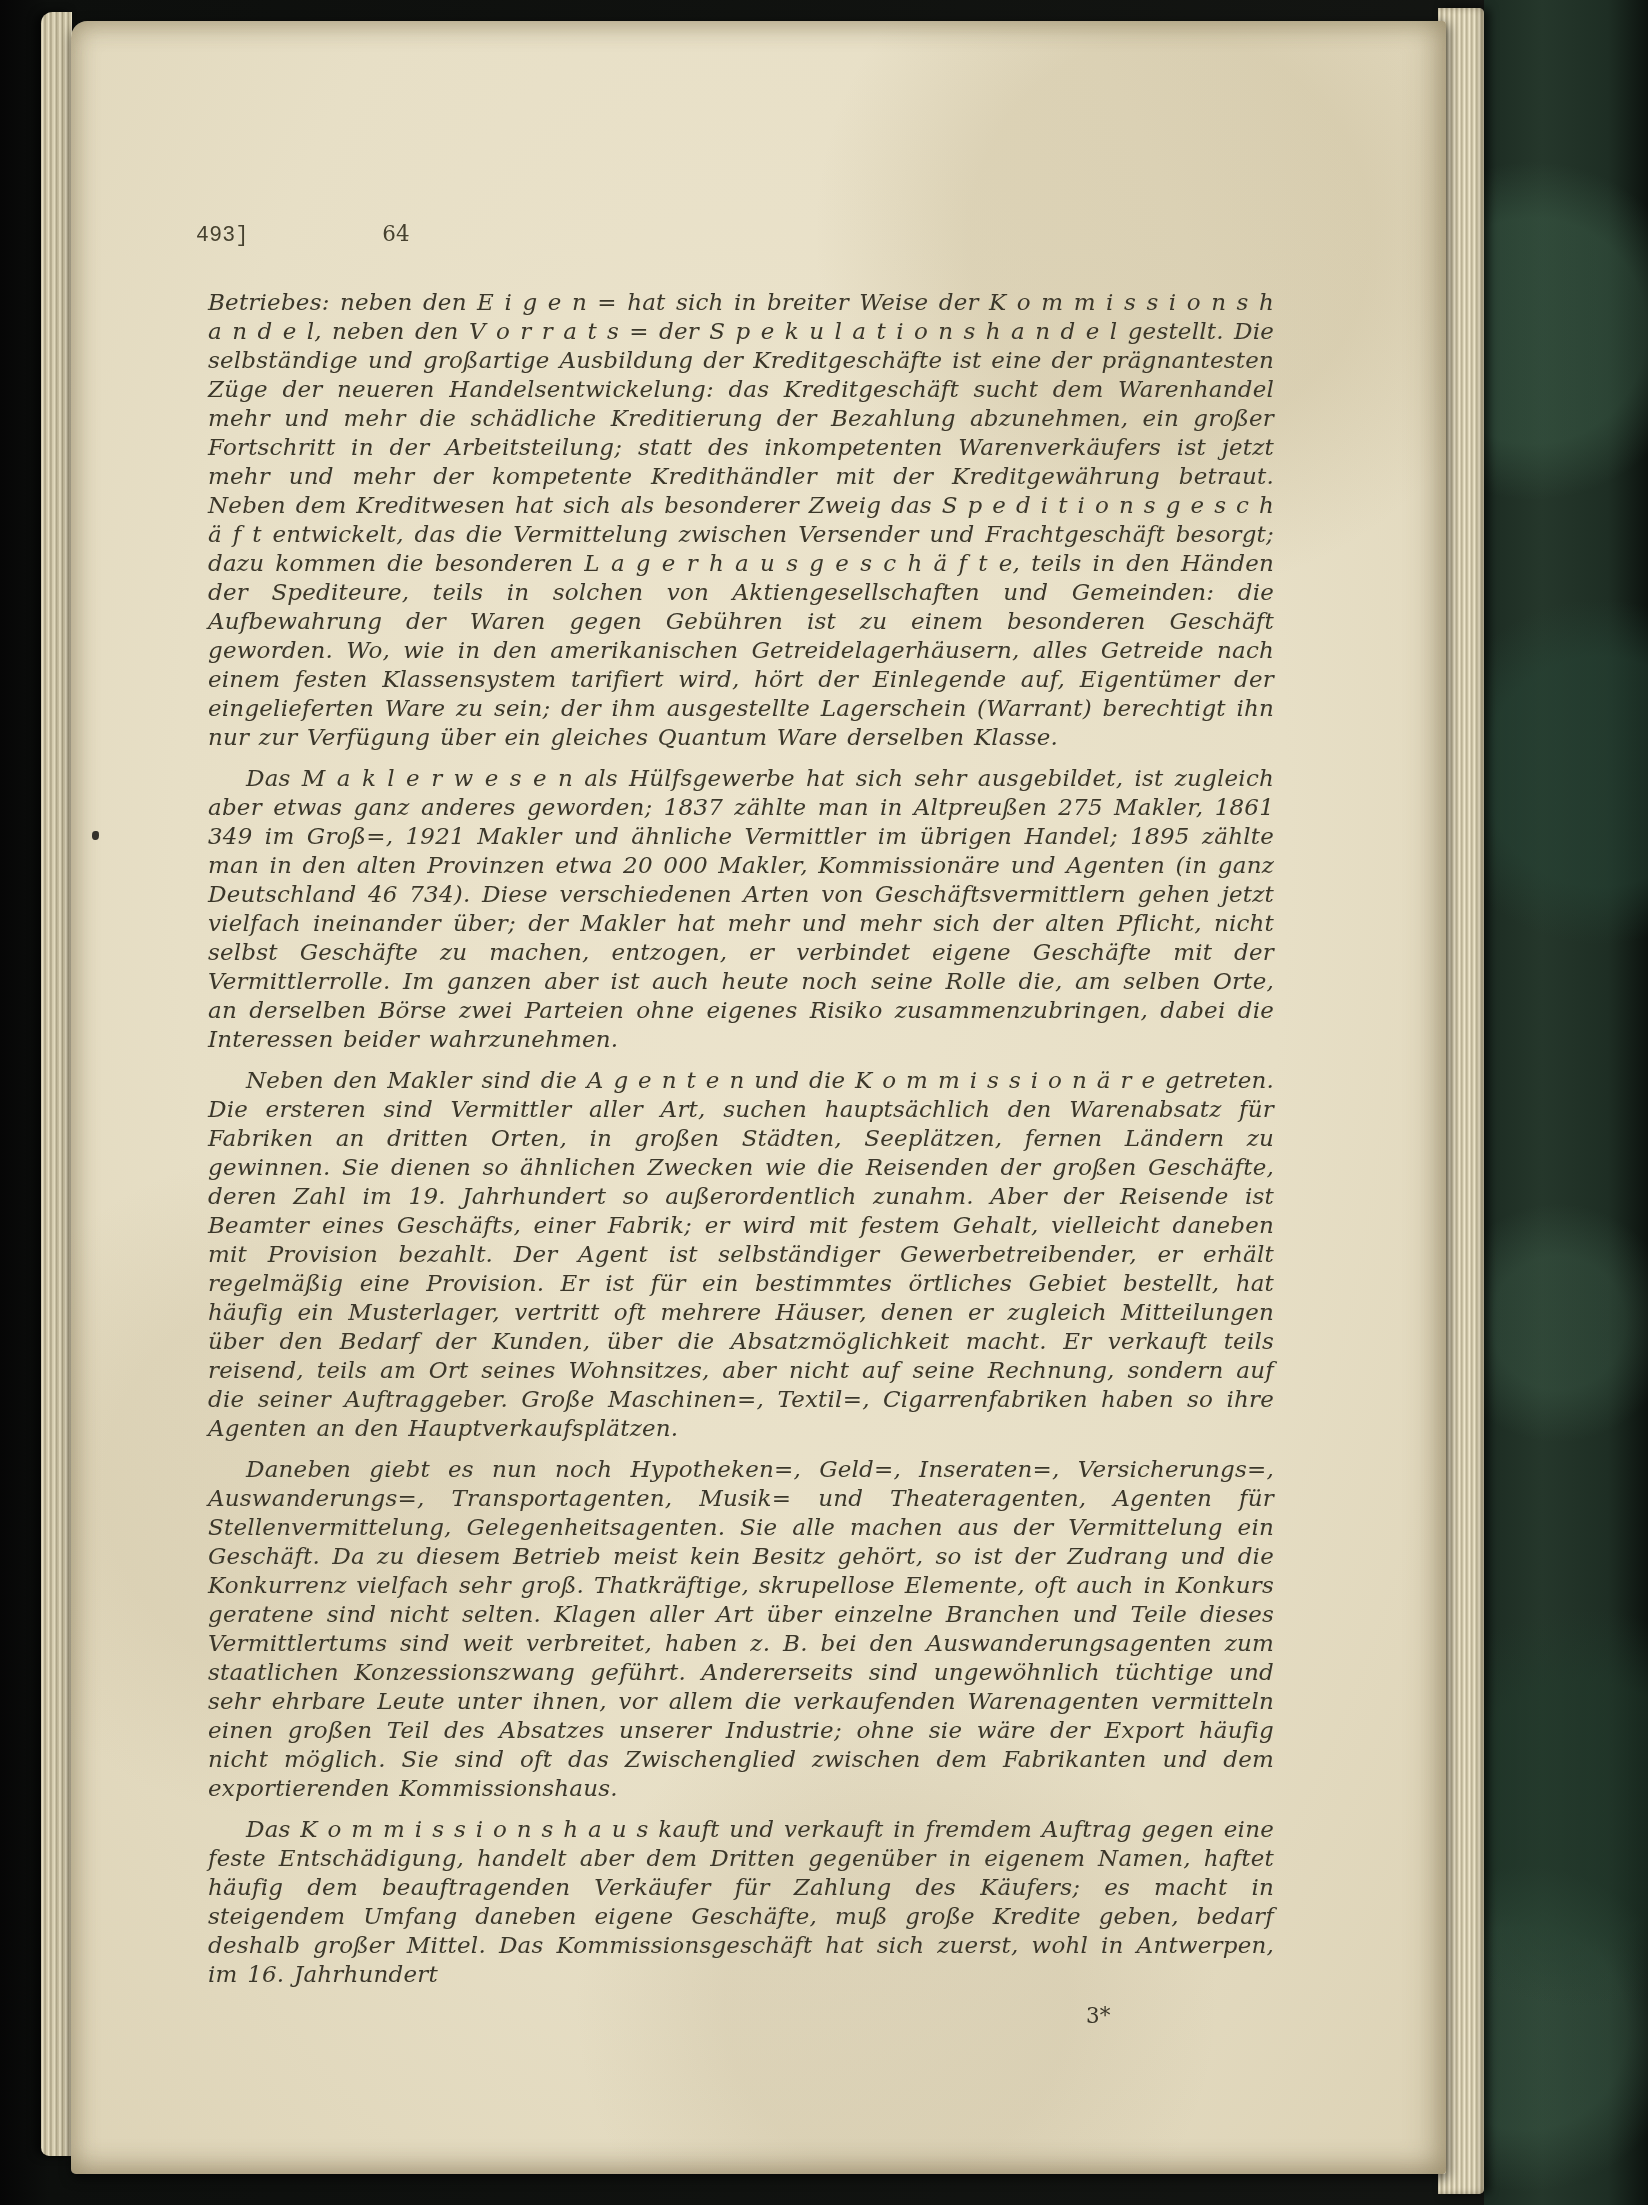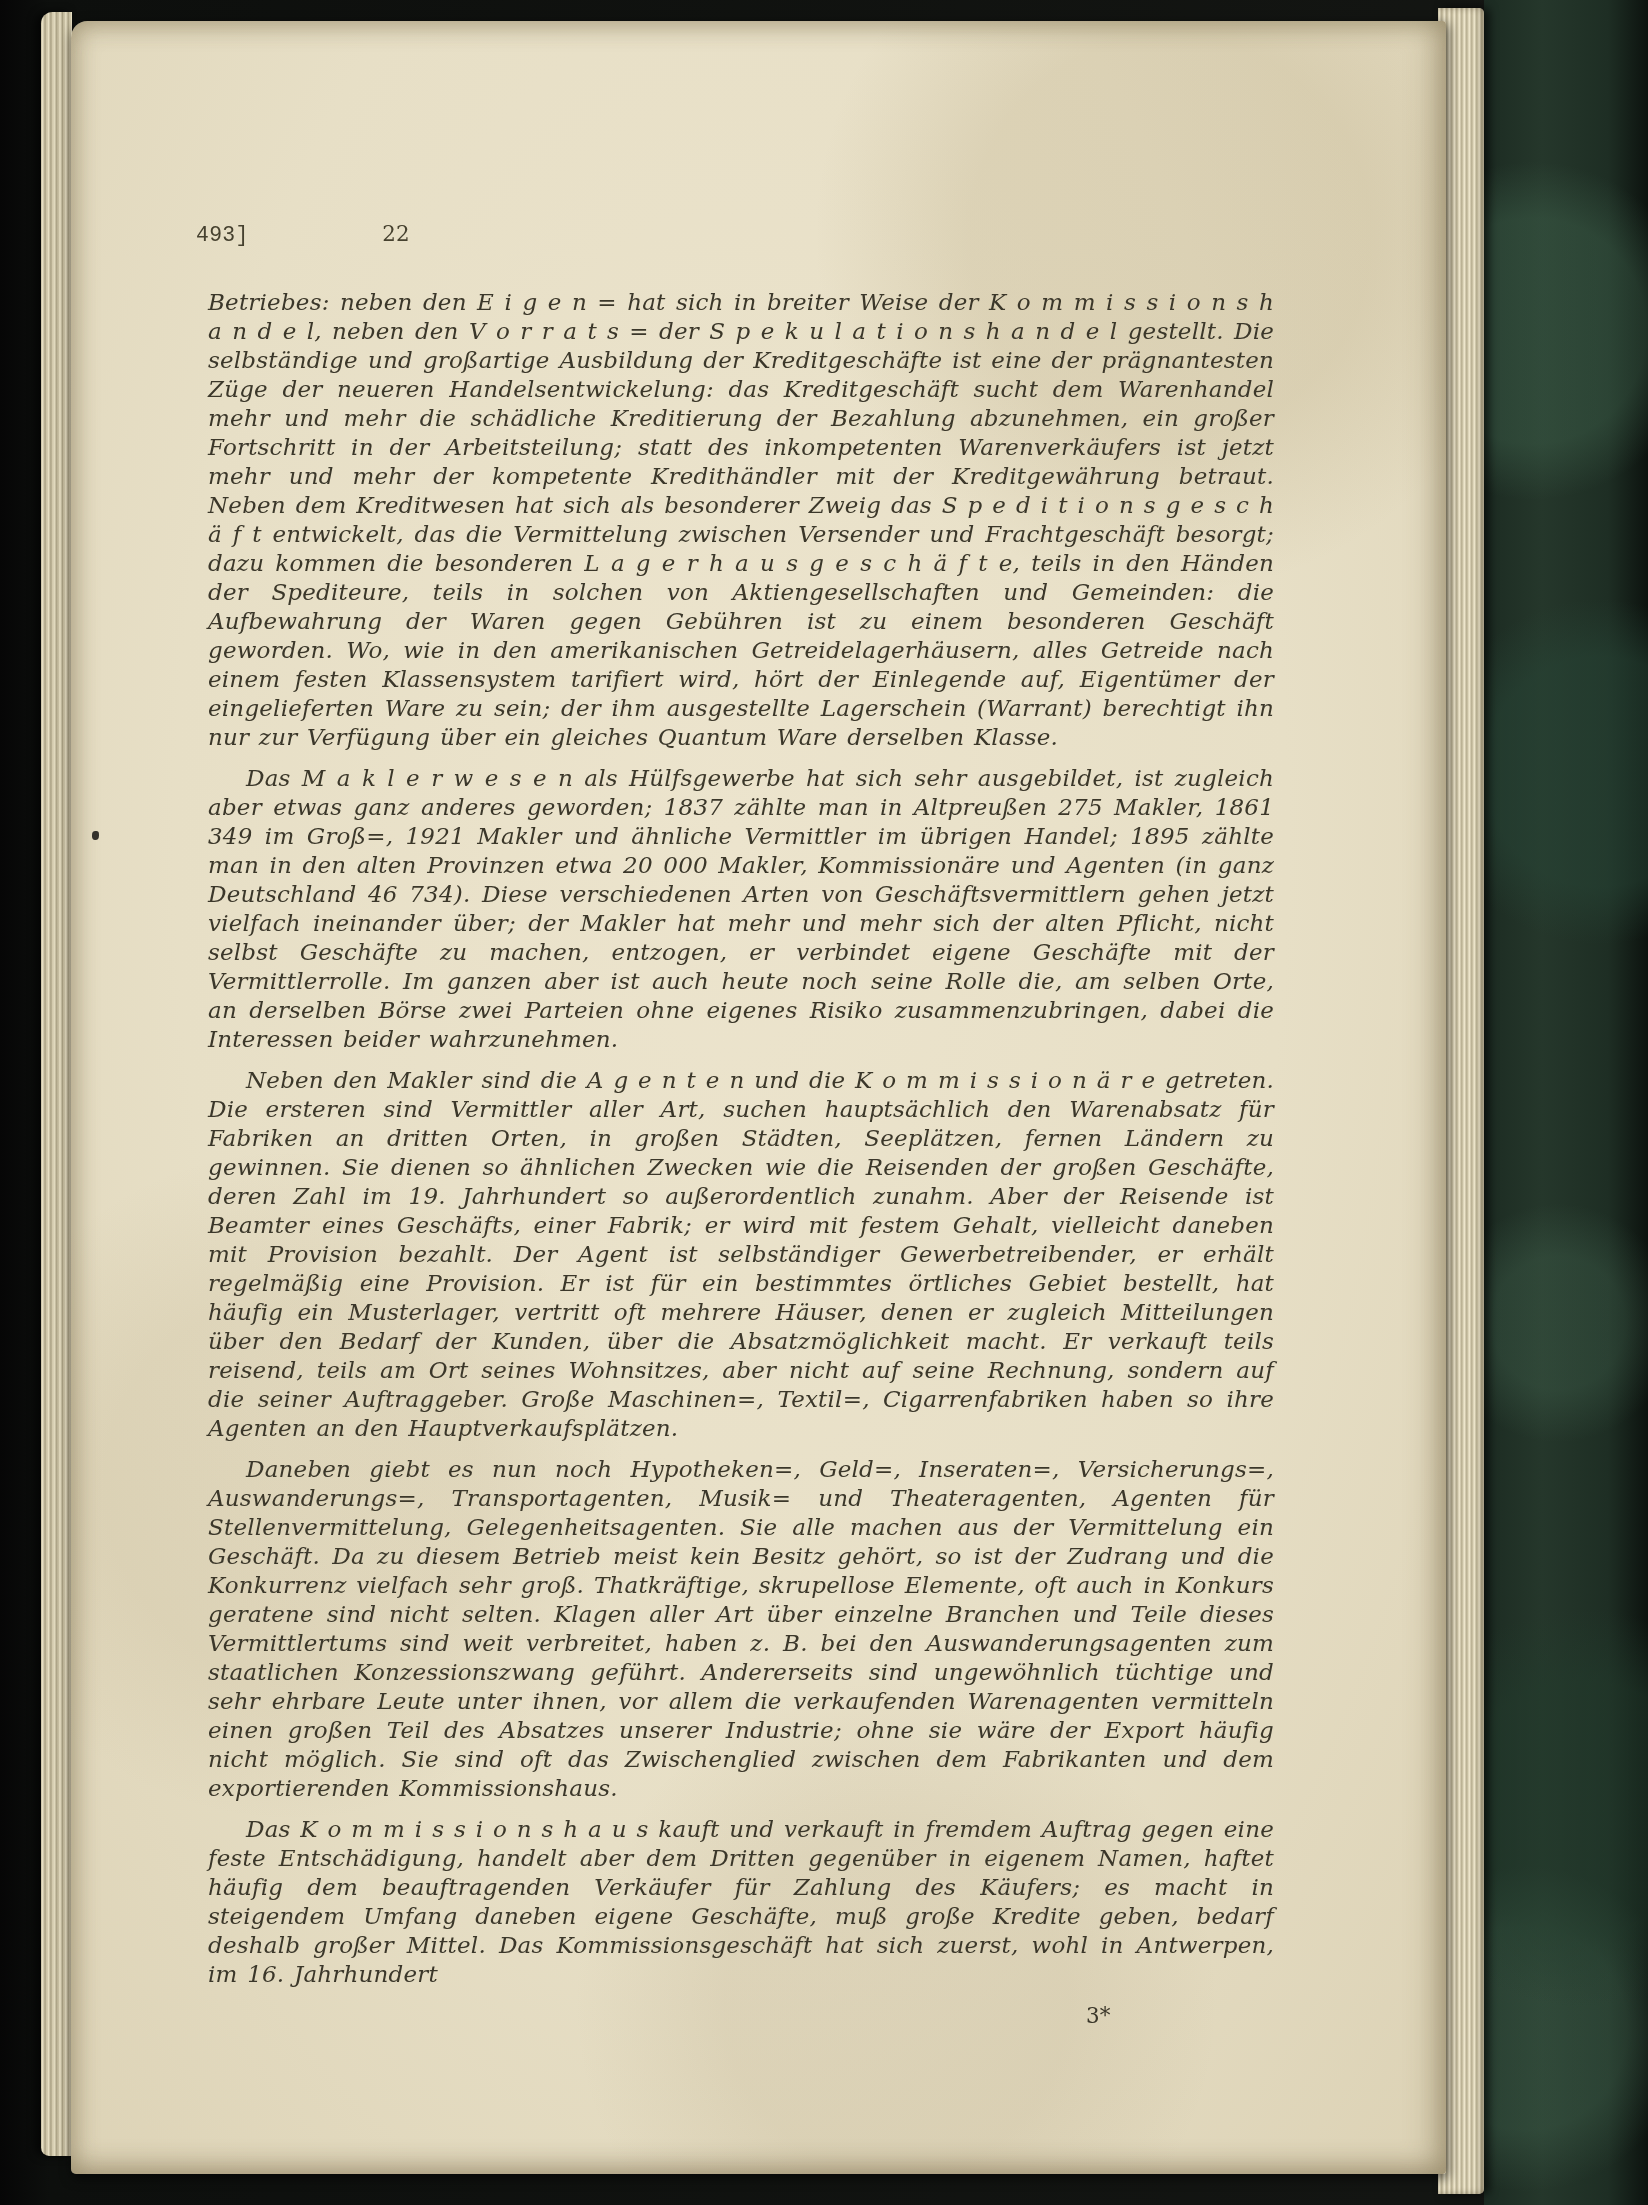--- a/index.html
+++ b/index.html
@@ -124,21 +124,21 @@
 
   <div class="cover-right"></div>
   <div class="edge-right"></div>
   <div class="edge-left"></div>
 
   <div class="page">
     <div class="content">
 
       <div class="header">
         <span class="h-left">493]</span>
-        <span class="h-right">22</span>
+        <span class="h-right">64</span>
       </div>
 
       <div class="textblock">
         <p class="para">Betriebes: neben den E i g e n = hat sich in breiter Weise der K o m m i s s i o n s h a n d e l, neben den V o r r a t s = der S p e k u l a t i o n s h a n d e l gestellt. Die selbständige und großartige Ausbildung der Kreditgeschäfte ist eine der prägnantesten Züge der neueren Handelsentwickelung: das Kreditgeschäft sucht dem Warenhandel mehr und mehr die schädliche Kreditierung der Bezahlung abzunehmen, ein großer Fortschritt in der Arbeitsteilung; statt des inkompetenten Warenverkäufers ist jetzt mehr und mehr der kompetente Kredithändler mit der Kreditgewährung betraut. Neben dem Kreditwesen hat sich als besonderer Zweig das S p e d i t i o n s g e s c h ä f t entwickelt, das die Vermittelung zwischen Versender und Frachtgeschäft besorgt; dazu kommen die besonderen L a g e r h a u s g e s c h ä f t e, teils in den Händen der Spediteure, teils in solchen von Aktiengesellschaften und Gemeinden: die Aufbewahrung der Waren gegen Gebühren ist zu einem besonderen Geschäft geworden. Wo, wie in den amerikanischen Getreidelagerhäusern, alles Getreide nach einem festen Klassensystem tarifiert wird, hört der Einlegende auf, Eigentümer der eingelieferten Ware zu sein; der ihm ausgestellte Lagerschein (Warrant) berechtigt ihn nur zur Verfügung über ein gleiches Quantum Ware derselben Klasse.</p>
         <p class="para indent">Das M a k l e r w e s e n als Hülfsgewerbe hat sich sehr ausgebildet, ist zugleich aber etwas ganz anderes geworden; 1837 zählte man in Altpreußen 275 Makler, 1861 349 im Groß=, 1921 Makler und ähnliche Vermittler im übrigen Handel; 1895 zählte man in den alten Provinzen etwa 20 000 Makler, Kommissionäre und Agenten (in ganz Deutschland 46 734). Diese verschiedenen Arten von Geschäftsvermittlern gehen jetzt vielfach ineinander über; der Makler hat mehr und mehr sich der alten Pflicht, nicht selbst Geschäfte zu machen, entzogen, er verbindet eigene Geschäfte mit der Vermittlerrolle. Im ganzen aber ist auch heute noch seine Rolle die, am selben Orte, an derselben Börse zwei Parteien ohne eigenes Risiko zusammenzubringen, dabei die Interessen beider wahrzunehmen.</p>
         <p class="para indent">Neben den Makler sind die A g e n t e n und die K o m m i s s i o n ä r e getreten. Die ersteren sind Vermittler aller Art, suchen hauptsächlich den Warenabsatz für Fabriken an dritten Orten, in großen Städten, Seeplätzen, fernen Ländern zu gewinnen. Sie dienen so ähnlichen Zwecken wie die Reisenden der großen Geschäfte, deren Zahl im 19. Jahrhundert so außerordentlich zunahm. Aber der Reisende ist Beamter eines Geschäfts, einer Fabrik; er wird mit festem Gehalt, vielleicht daneben mit Provision bezahlt. Der Agent ist selbständiger Gewerbetreibender, er erhält regelmäßig eine Provision. Er ist für ein bestimmtes örtliches Gebiet bestellt, hat häufig ein Musterlager, vertritt oft mehrere Häuser, denen er zugleich Mitteilungen über den Bedarf der Kunden, über die Absatzmöglichkeit macht. Er verkauft teils reisend, teils am Ort seines Wohnsitzes, aber nicht auf seine Rechnung, sondern auf die seiner Auftraggeber. Große Maschinen=, Textil=, Cigarrenfabriken haben so ihre Agenten an den Hauptverkaufsplätzen.</p>
         <p class="para indent">Daneben giebt es nun noch Hypotheken=, Geld=, Inseraten=, Versicherungs=, Auswanderungs=, Transportagenten, Musik= und Theateragenten, Agenten für Stellenvermittelung, Gelegenheitsagenten. Sie alle machen aus der Vermittelung ein Geschäft. Da zu diesem Betrieb meist kein Besitz gehört, so ist der Zudrang und die Konkurrenz vielfach sehr groß. Thatkräftige, skrupellose Elemente, oft auch in Konkurs geratene sind nicht selten. Klagen aller Art über einzelne Branchen und Teile dieses Vermittlertums sind weit verbreitet, haben z. B. bei den Auswanderungsagenten zum staatlichen Konzessionszwang geführt. Andererseits sind ungewöhnlich tüchtige und sehr ehrbare Leute unter ihnen, vor allem die verkaufenden Warenagenten vermitteln einen großen Teil des Absatzes unserer Industrie; ohne sie wäre der Export häufig nicht möglich. Sie sind oft das Zwischenglied zwischen dem Fabrikanten und dem exportierenden Kommissionshaus.</p>
         <p class="para indent">Das K o m m i s s i o n s h a u s kauft und verkauft in fremdem Auftrag gegen eine feste Entschädigung, handelt aber dem Dritten gegenüber in eigenem Namen, haftet häufig dem beauftragenden Verkäufer für Zahlung des Käufers; es macht in steigendem Umfang daneben eigene Geschäfte, muß große Kredite geben, bedarf deshalb großer Mittel. Das Kommissionsgeschäft hat sich zuerst, wohl in Antwerpen, im 16. Jahrhundert</p>
 
         <div class="sig">3*</div>

